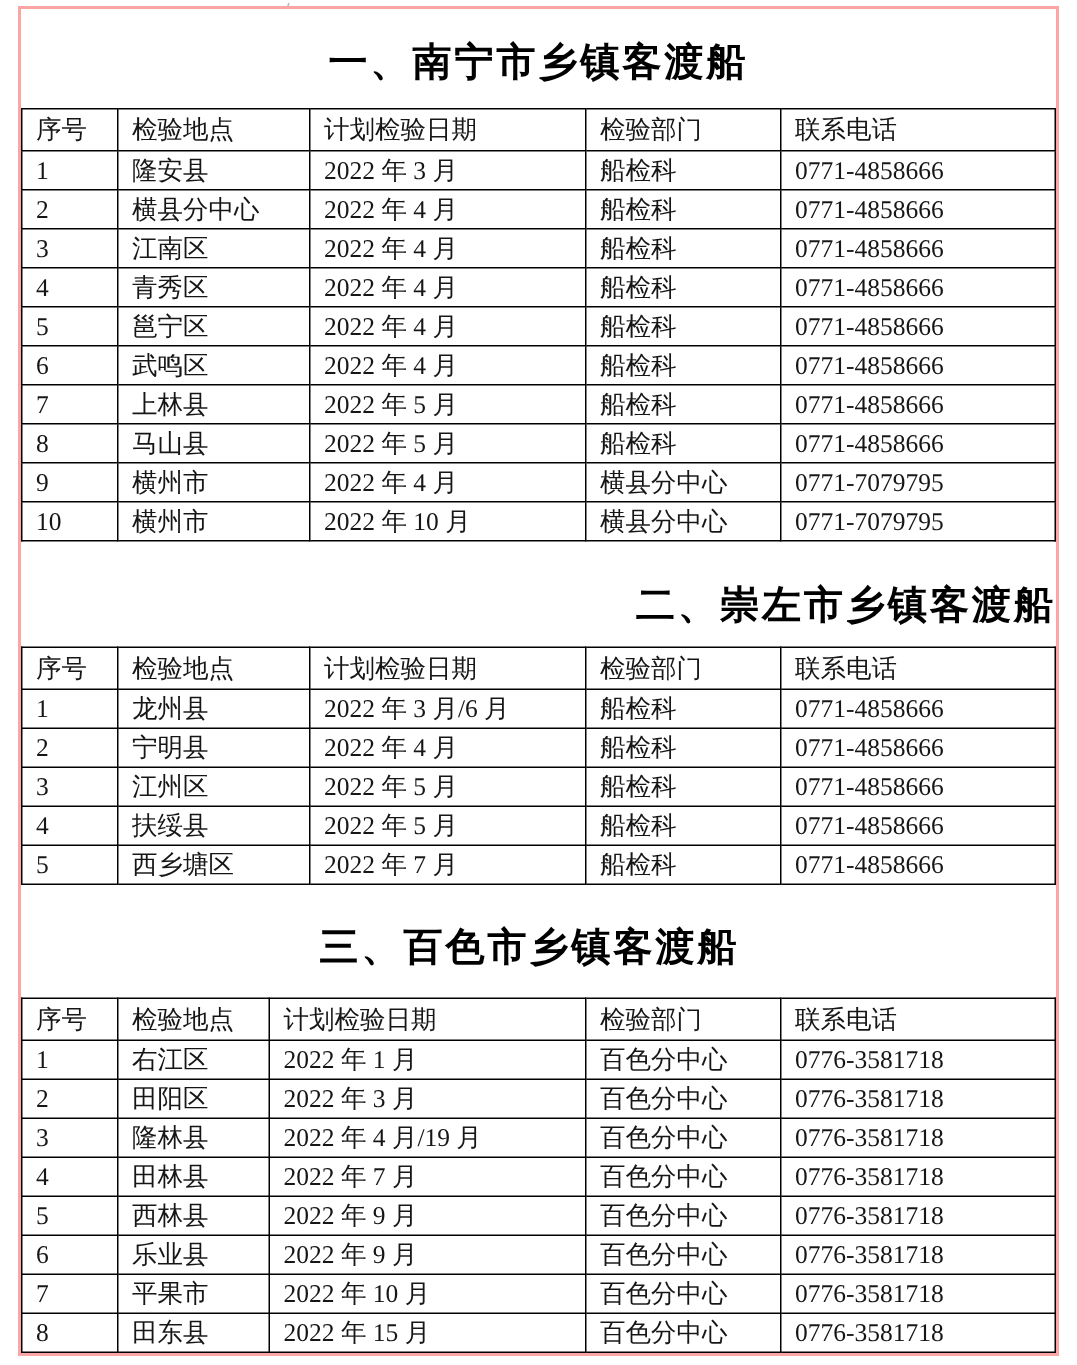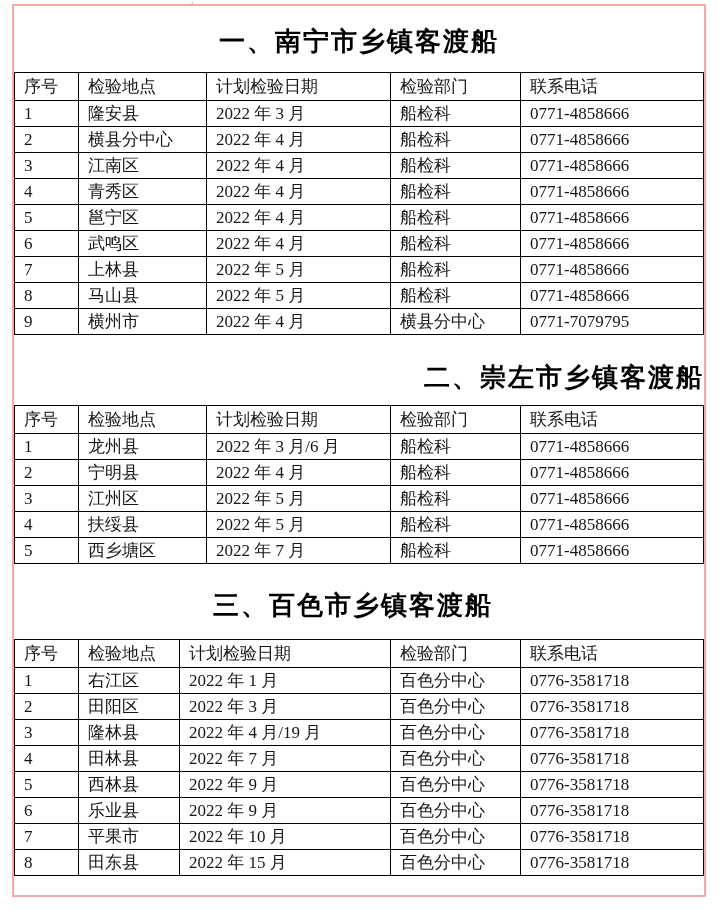--- a/index.html
+++ b/index.html
@@ -158,20 +158,27 @@
               <td>船检科</td>
               <td>0771-4858666</td>
             </tr>
             <tr>
               <td>9</td>
               <td>横州市</td>
               <td>2022 年 4 月</td>
               <td>横县分中心</td>
               <td>0771-7079795</td>
             </tr>
+            <tr>
+              <td>10</td>
+              <td>横州市</td>
+              <td>2022 年 10 月</td>
+              <td>横县分中心</td>
+              <td>0771-7079795</td>
+            </tr>
           </tbody>
       </table>
     </div>
 
     <div class="section">
       <div class="section-title st-1">二、崇左市乡镇客渡船</div>
       <table class="grid">
         <colgroup>
           <col style="width:64px">
           <col style="width:128px">

